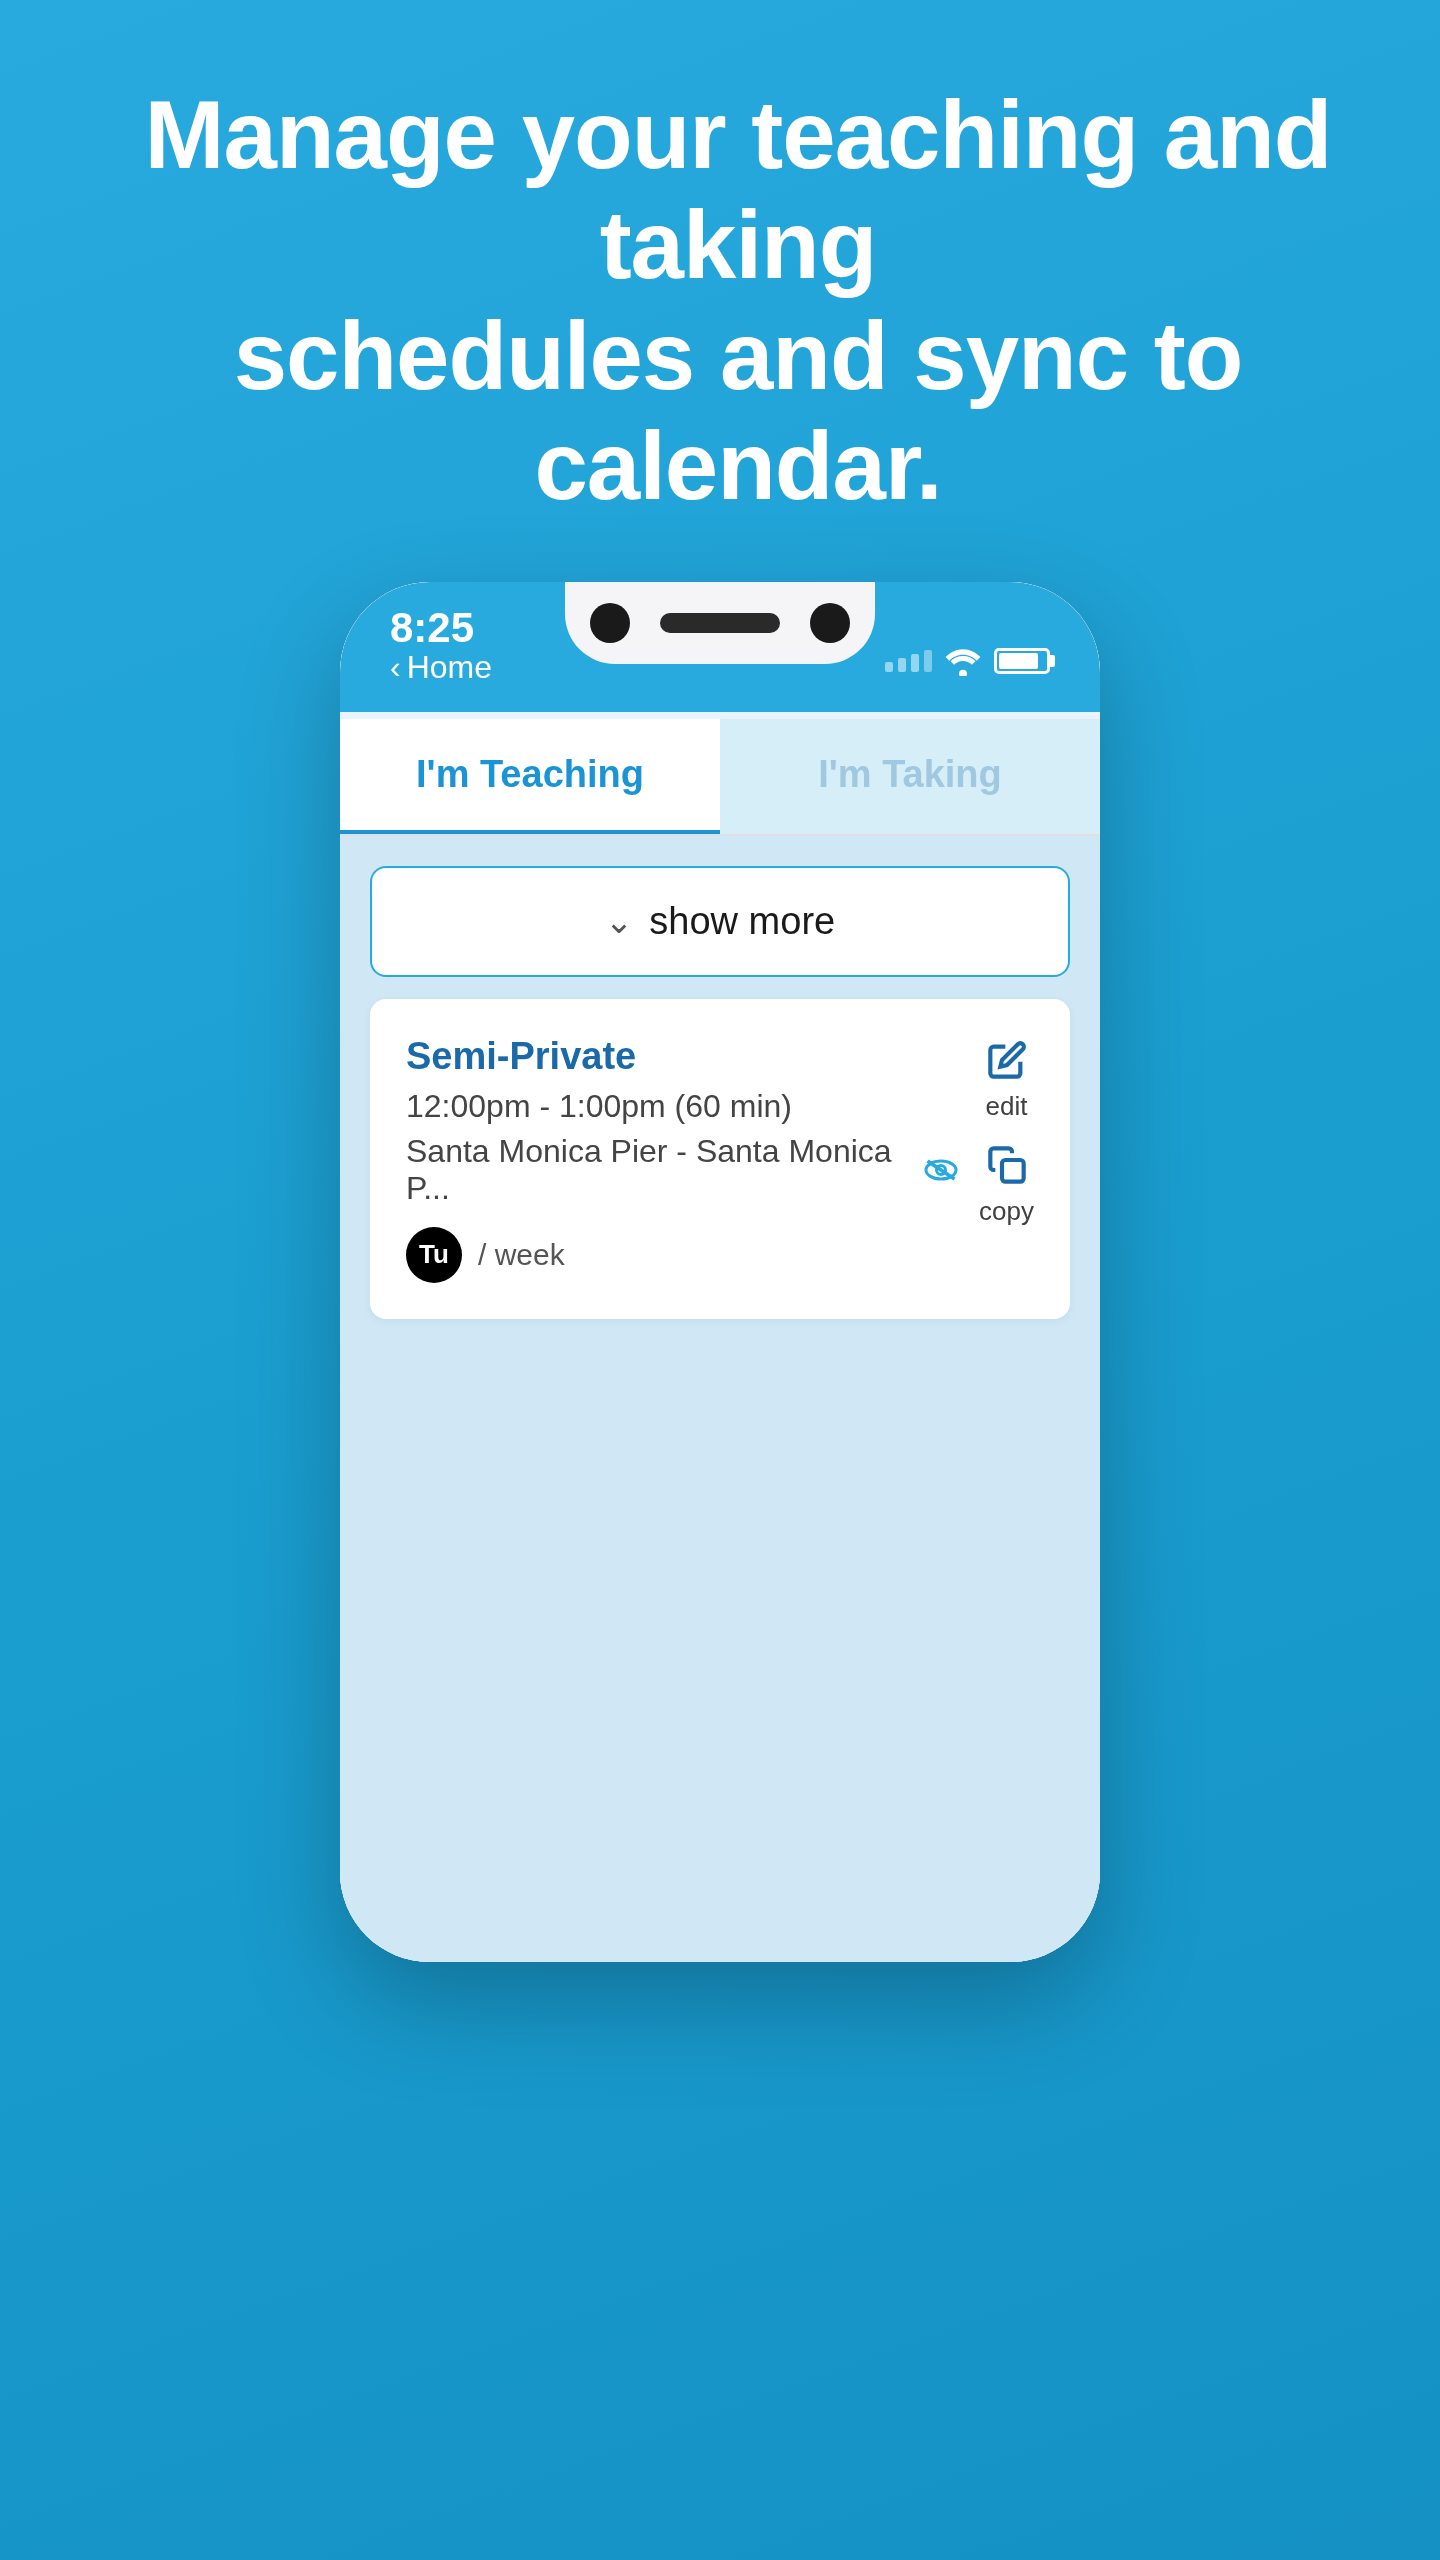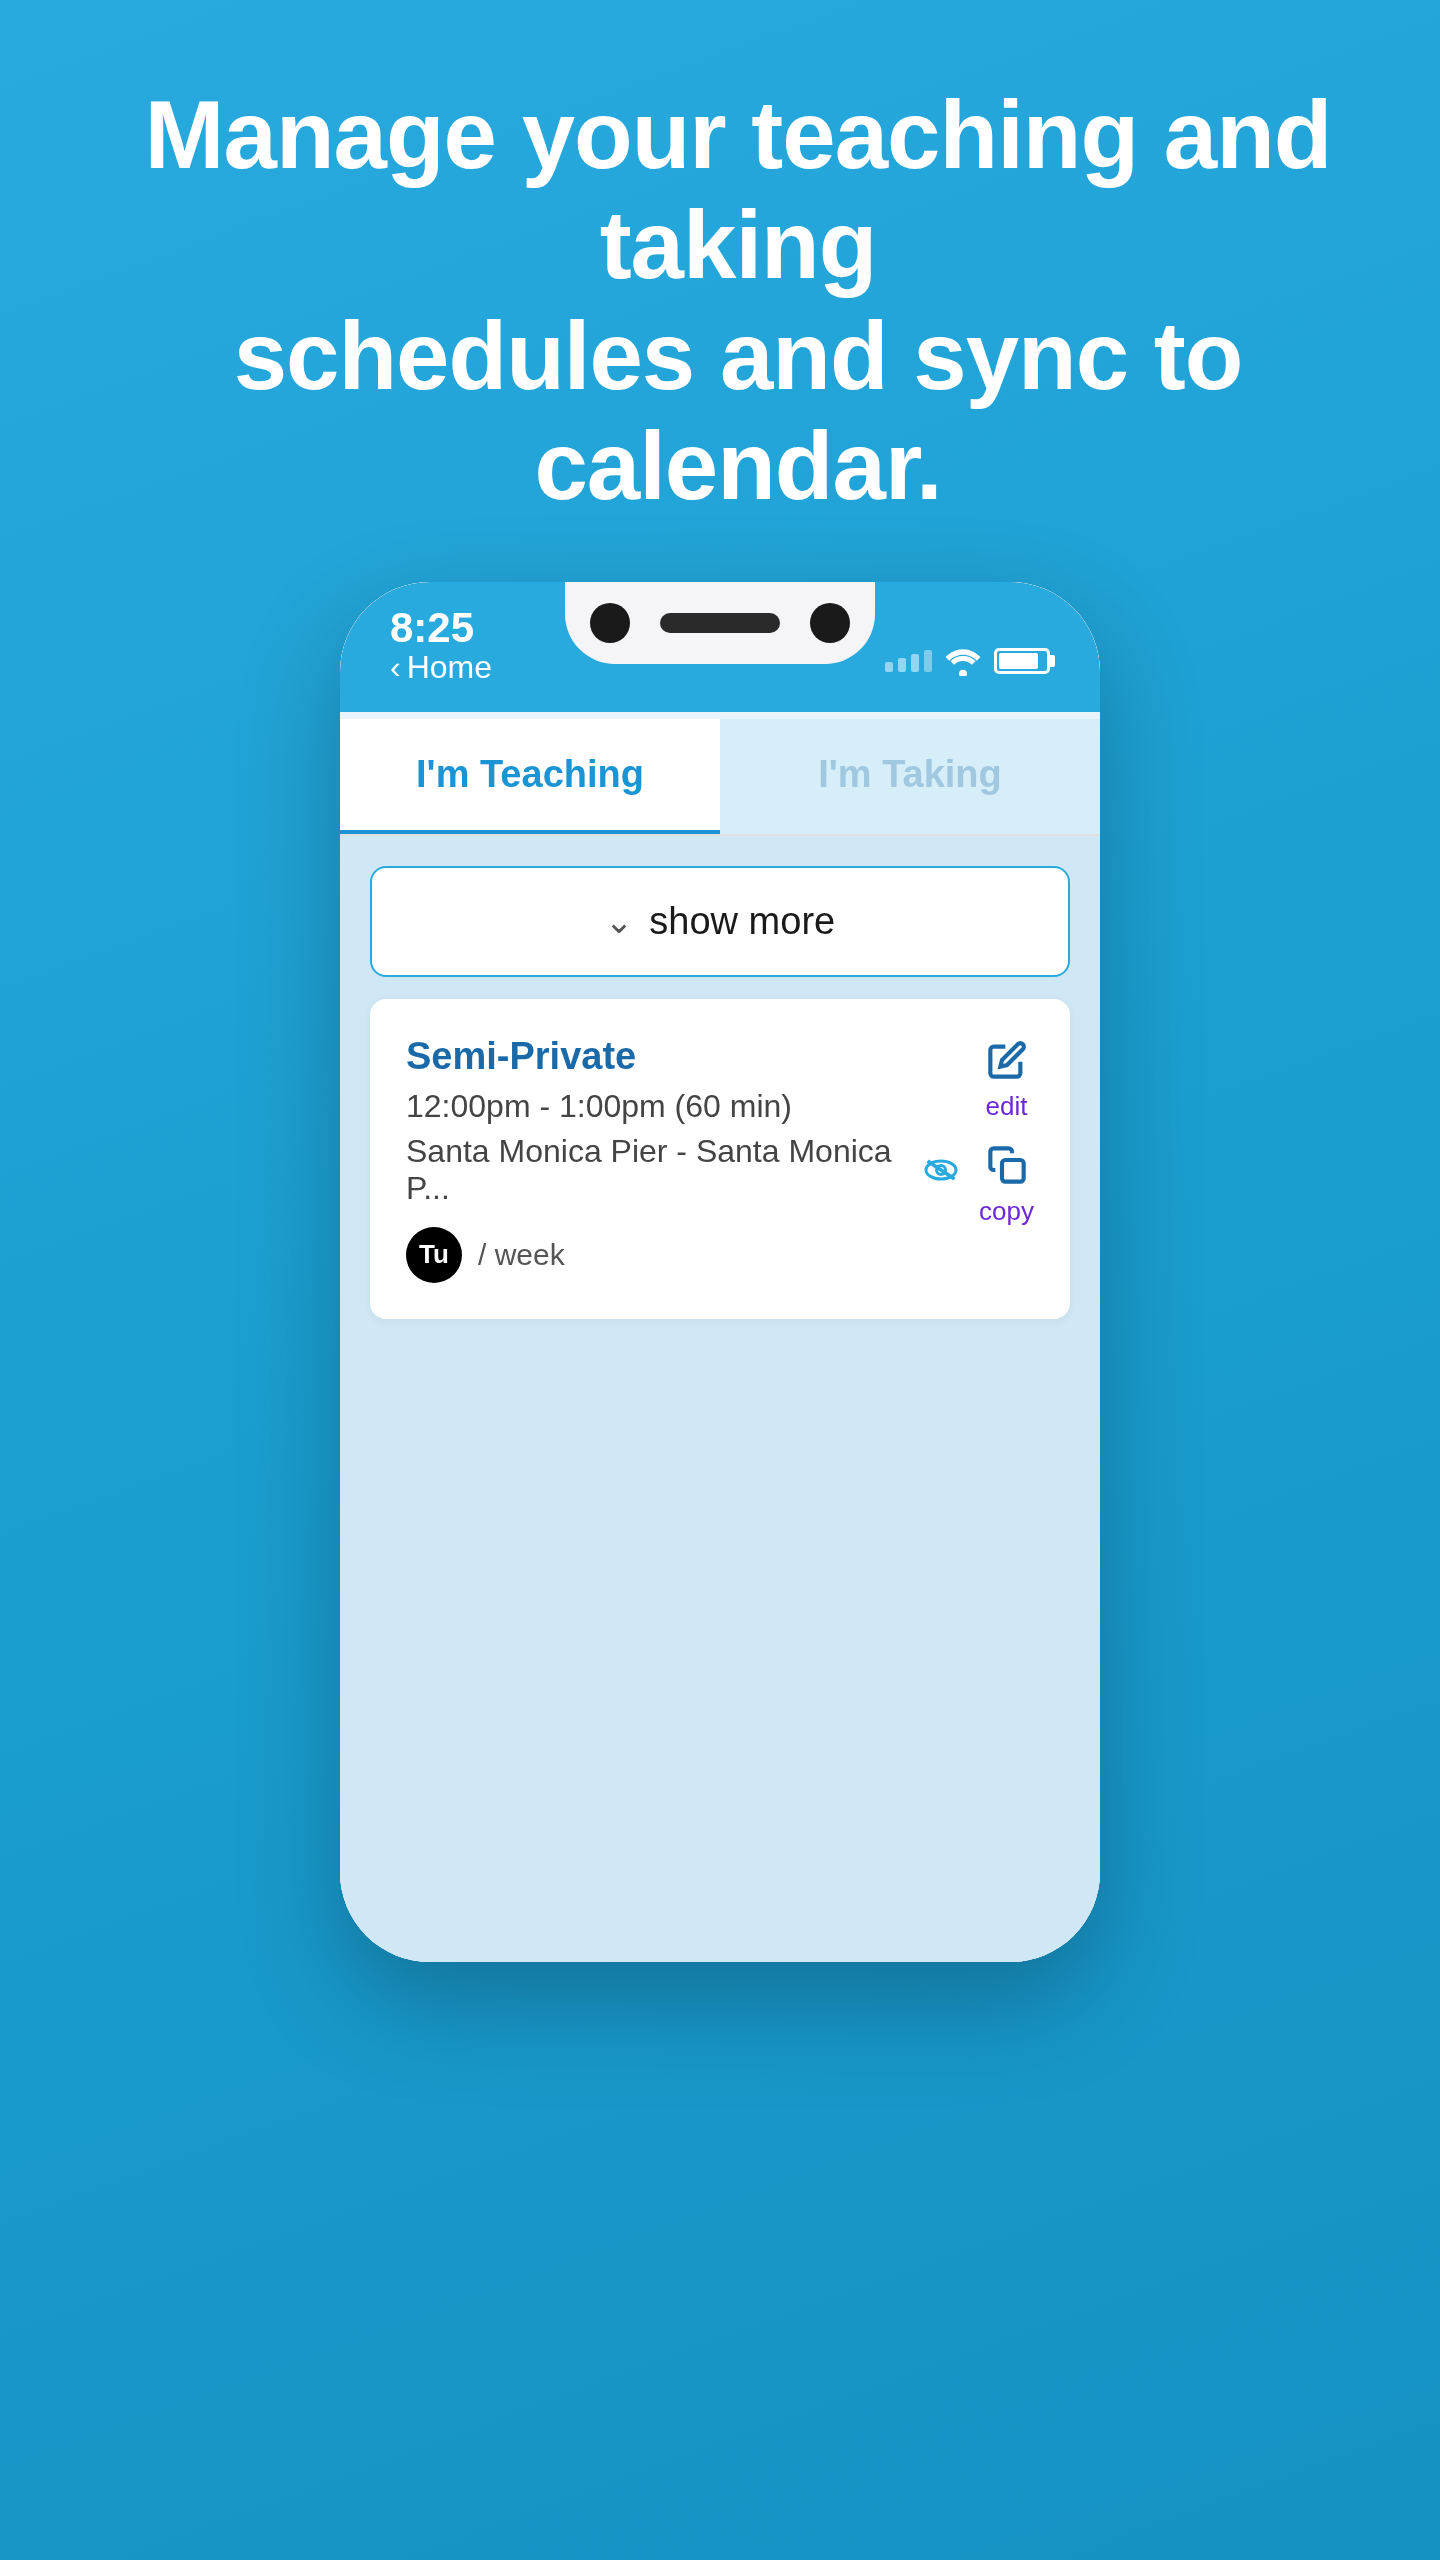--- a/index.html
+++ b/index.html
@@ -331,21 +331,21 @@
     .action-icon {
       width: 50px;
       height: 50px;
       display: flex;
       align-items: center;
       justify-content: center;
     }
 
     .action-label {
       font-size: 26px;
-      color: #6d28d9;
+      color: #404040;
     }
 
     .phone-wrapper {
       position: relative;
       display: inline-block;
     }
   </style>
 </head>
 <body>
 

